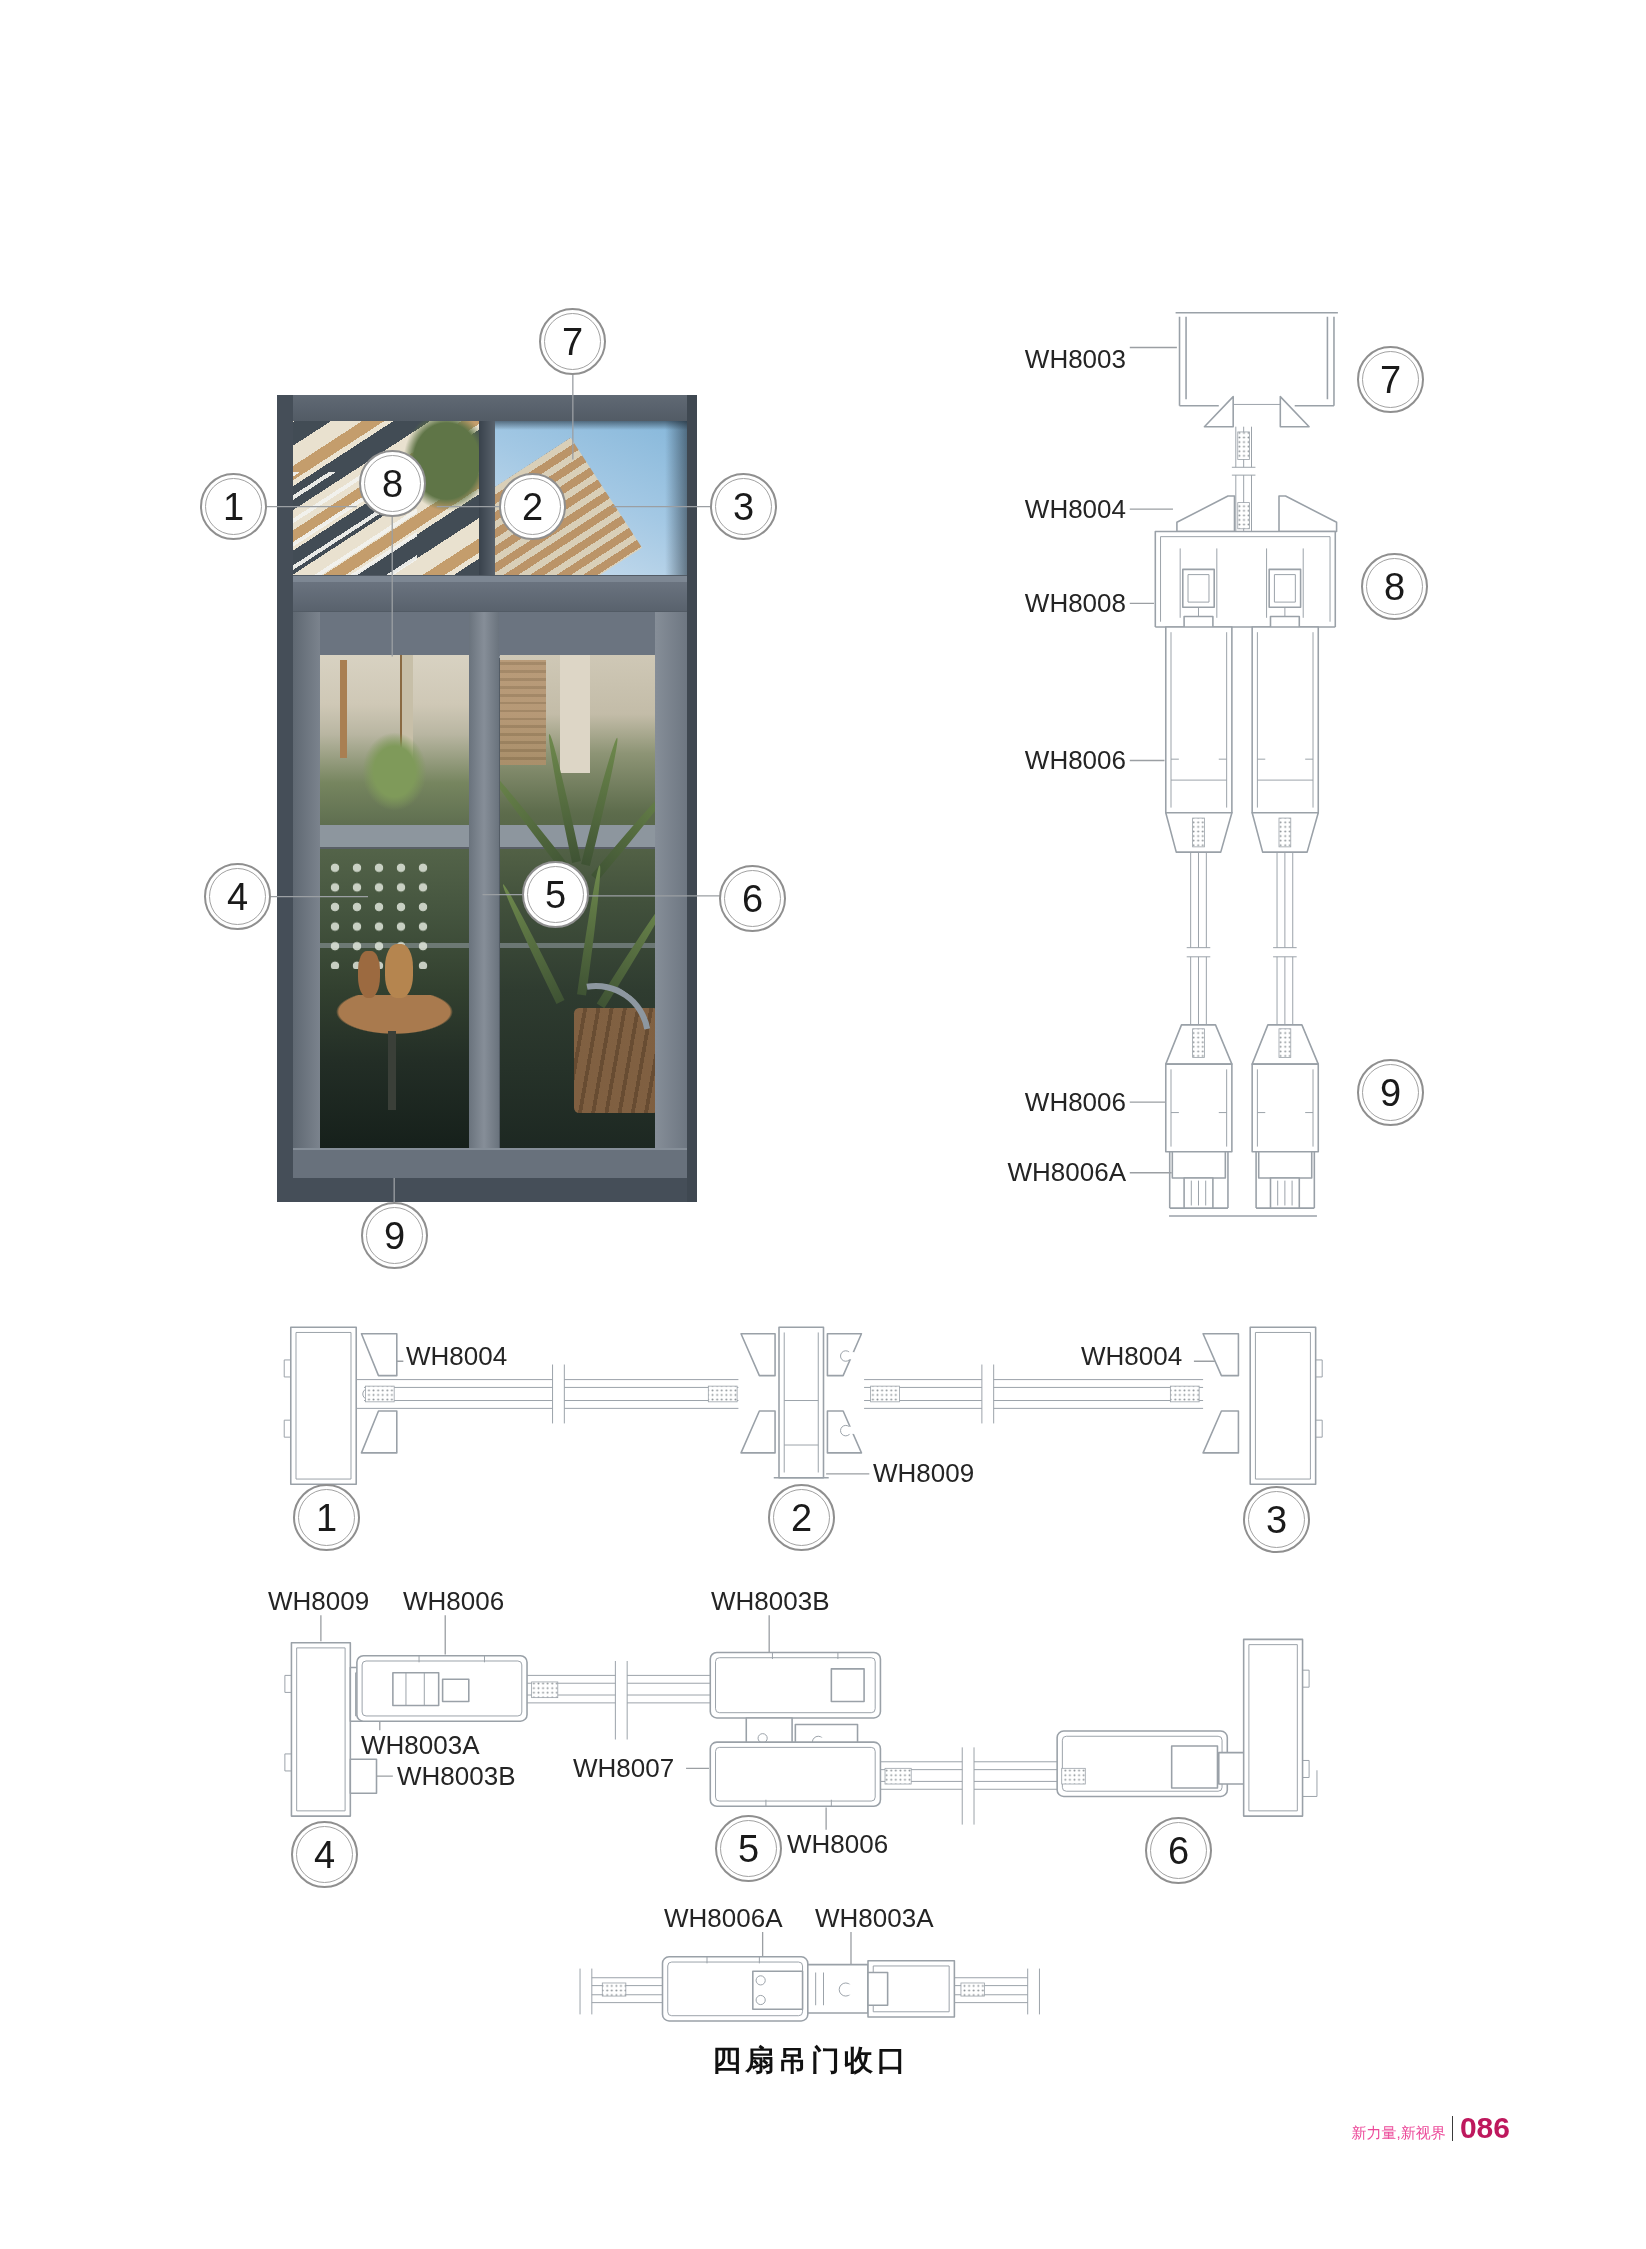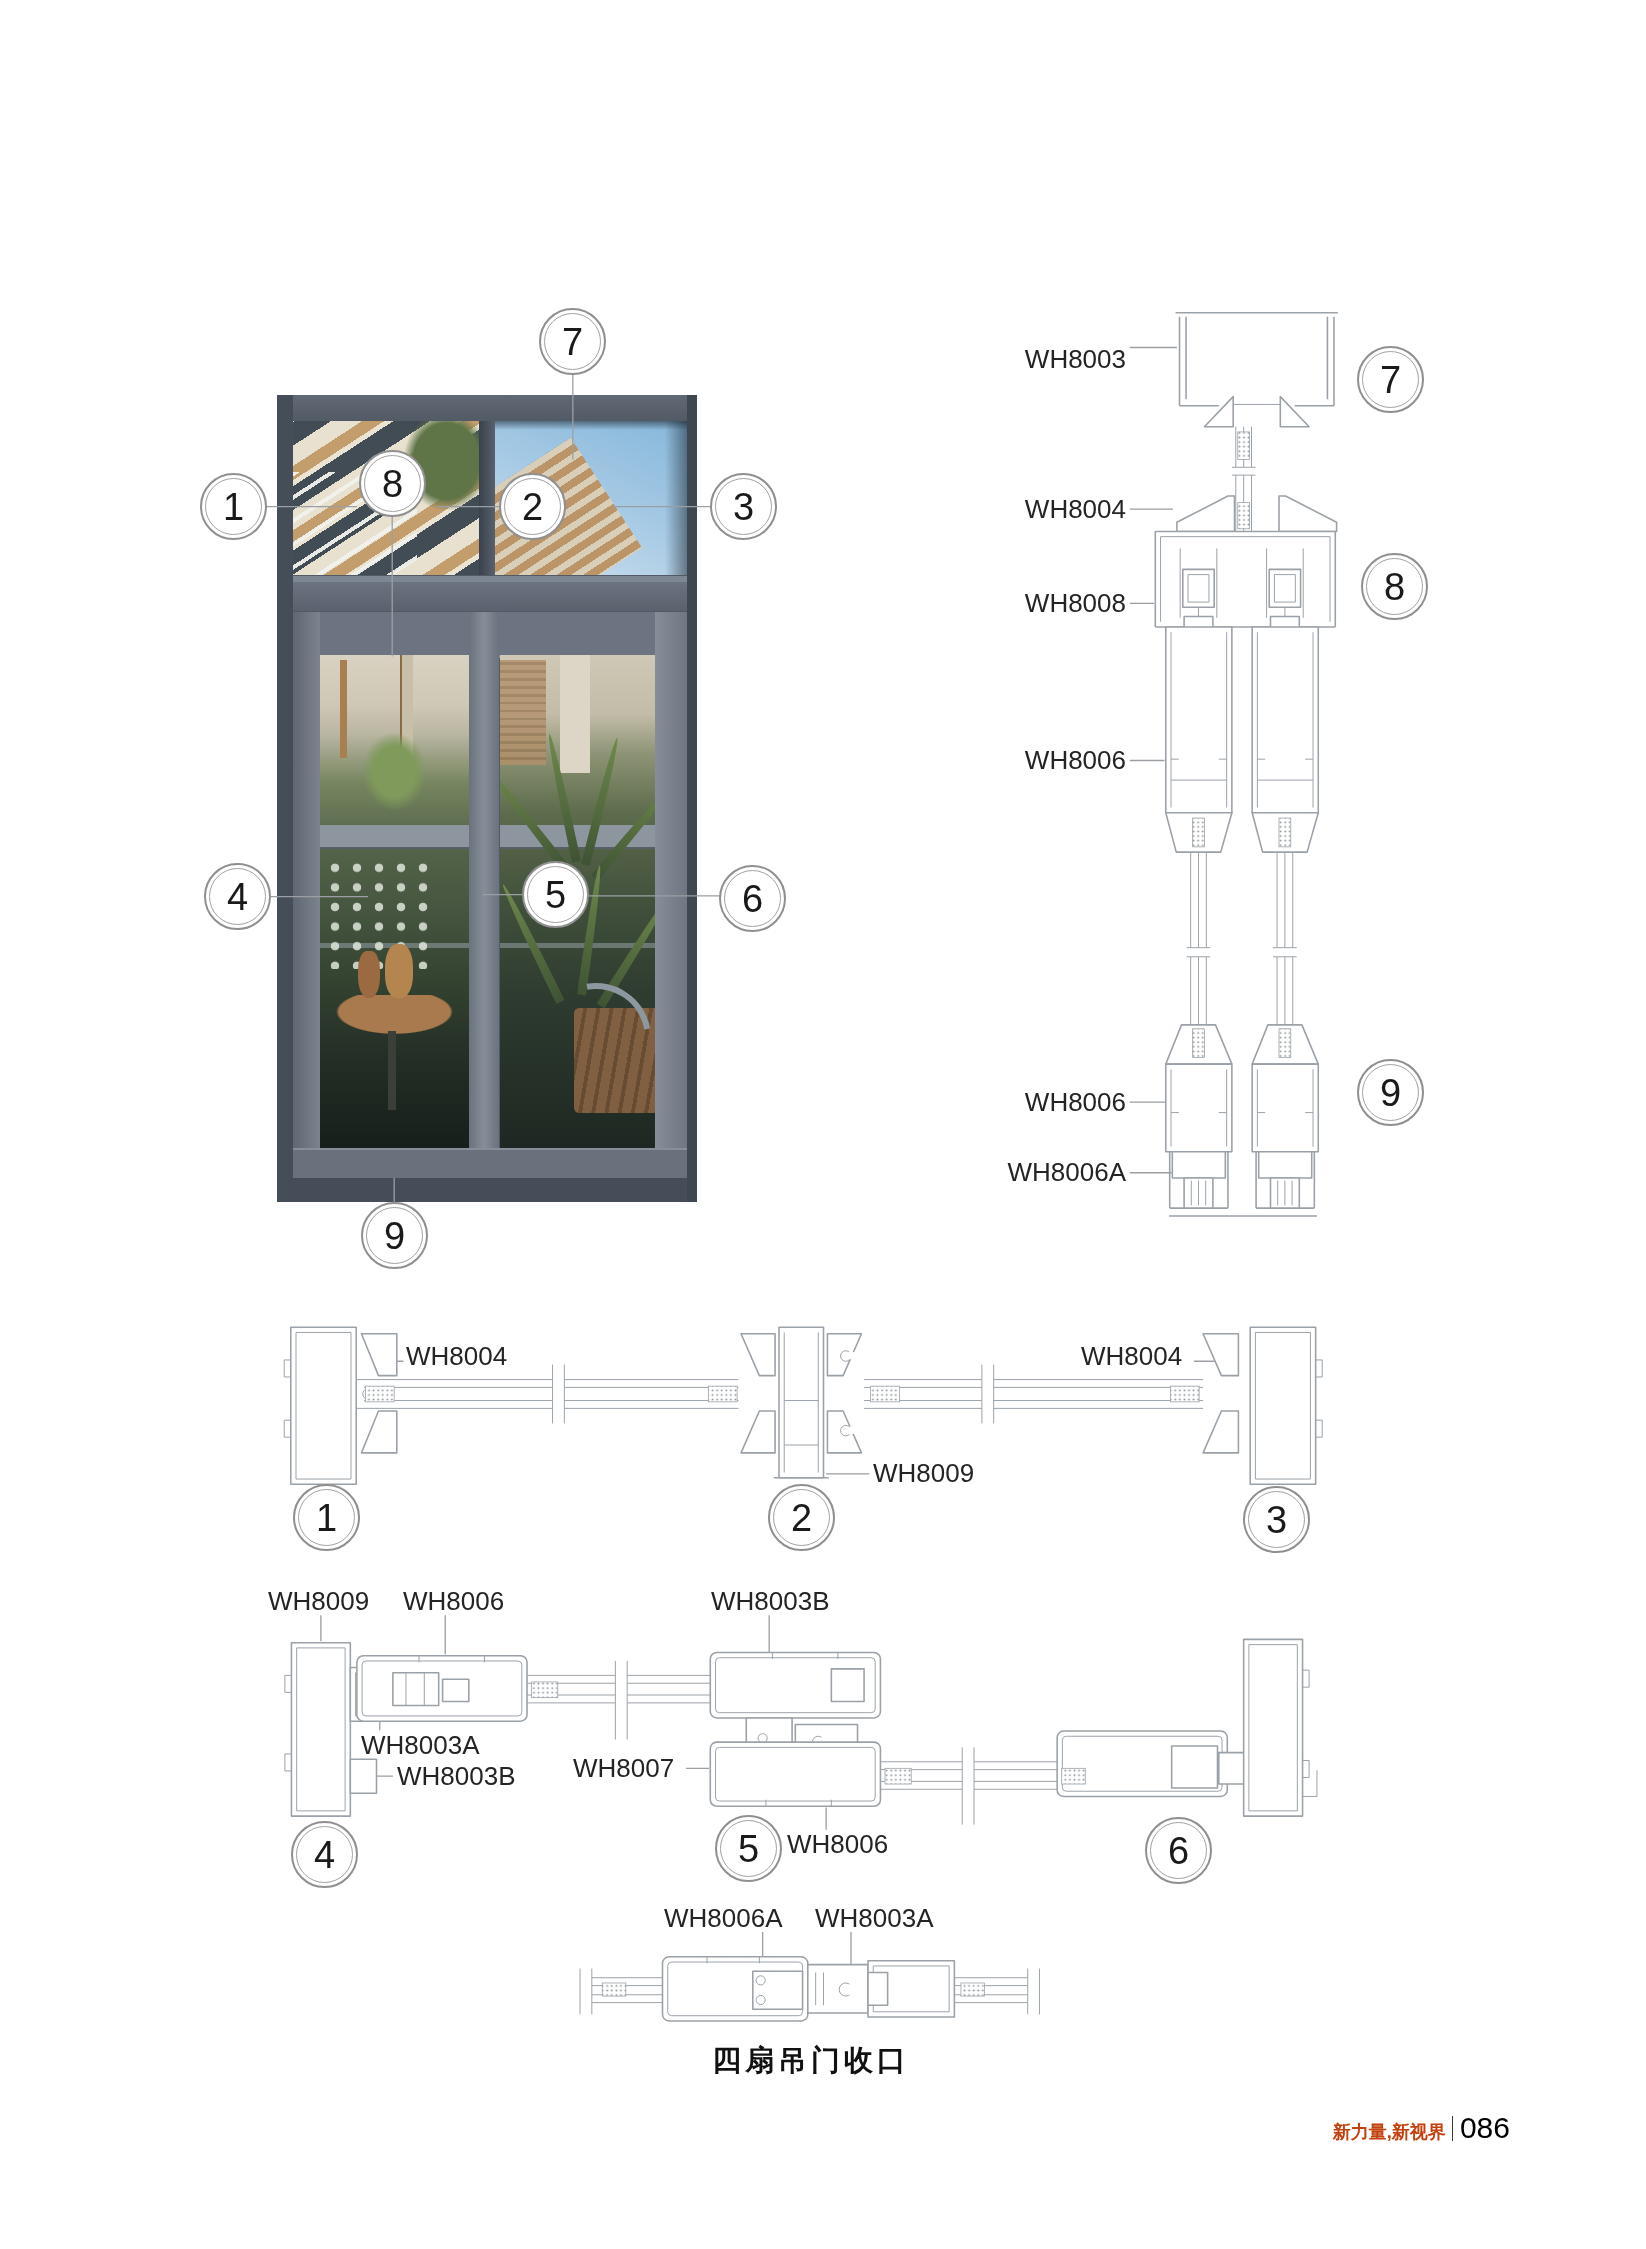--- a/index.html
+++ b/index.html
@@ -70,23 +70,23 @@
   .leaf{width:9.2px;height:131px;border-radius:50% 50% 0 0/100% 100% 0 0;
         background:linear-gradient(#6f8a4d,#3f5334);transform-origin:bottom center;}
   .bench{right:-3.9px;bottom:35px;width:85px;height:105px;border-radius:5.2px;opacity:.9;
          background:repeating-linear-gradient(100deg,#8a6544 0 9.2px,#6f4f33 9.2px 13px);}
   .chair{right:3.9px;bottom:55px;width:98px;height:98px;border:6.5px solid #8d97a0;border-radius:50%;
          border-color:#8d97a0 transparent transparent transparent;transform:rotate(35deg);}
   
   .caption{position:absolute;z-index:6;left:811px;top:2041px;transform:translateX(-50%);
            font-size:29px;font-weight:bold;color:#111;letter-spacing:3.9px;white-space:nowrap;}
   .footer{position:absolute;z-index:6;right:137px;top:2115px;display:flex;align-items:flex-end;gap:6.5px;}
-  .footer .slogan{font-size:18px;font-weight:bold;color:#c2410c;line-height:17px;}
+  .footer .slogan{font-size:15px;font-weight:normal;color:#ec4899;line-height:17px;}
   .footer .divider{width:1.3px;height:25px;background:#3a3a3a;}
-  .footer .pageno{font-size:30px;font-weight:normal;color:#000000;line-height:26px;}
+  .footer .pageno{font-size:30px;font-weight:bold;color:#be185d;line-height:26px;}
 </style>
 </head>
 <body>
 
 <div class="page">
 
   <div class="photo">
     <div class="ph-top"></div>
     <div class="ph-ljamb"></div>
 

